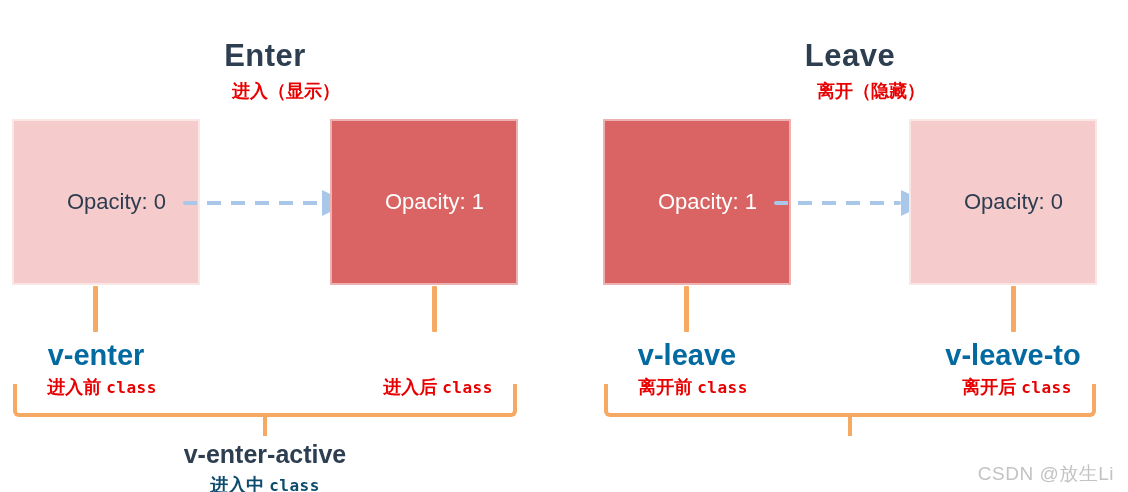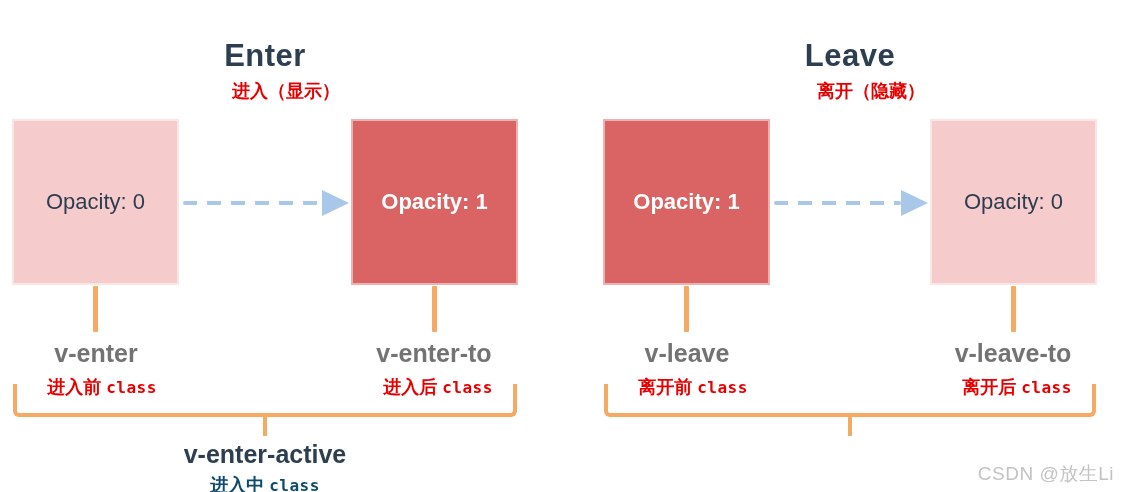--- a/index.html
+++ b/index.html
@@ -18,26 +18,26 @@
   }
   .subtitle {
     position:absolute; top:63px; left:50%;
     transform:translateX(calc(-50% + 21px));
     font-size:18px; font-weight:bold; color:#e80000; white-space:nowrap;
   }
 
   .box {
     position:absolute; top:103px; width:167px; height:166px;
     display:flex; align-items:center; justify-content:center;
-    font-size:22px; box-shadow: inset 0 0 0 2px rgba(255,255,255,.5);
+    font-size:22px; box-shadow: inset 0 0 0 2px rgba(255,255,255,.5); padding-left: 21px;
   }
   .from-box { left:12px; }
   .to-box   { right:12px; }
   .variant-light { background:#f5cccb; color:#2e3c50; font-weight:500; }
-  .variant-dark  { background:#d96463; color:#ffffff; font-weight:bold; }
+  .variant-dark  { background:#d96463; color:#ffffff; font-weight:normal; }
 
   .arrow { position:absolute; top:185px; left:183px; right:181px; height:4px; }
   .arrow-dash {
     position:absolute; left:0; right:27px; top:0; height:4px; border-radius:2px;
     background:repeating-linear-gradient(to right,#a9c7e8 0 14px,transparent 14px 24px);
   }
   .arrow-head {
     position:absolute; right:0; top:-11px; width:0; height:0;
     border-left:27px solid #a9c7e8;
     border-top:13px solid transparent; border-bottom:13px solid transparent;
@@ -45,21 +45,21 @@
 
   .connector {
     position:absolute; top:270px; width:5px; height:46px;
     background:#f5a963; border-radius:1px;
   }
   .connector-from { left:93px; }
   .connector-to   { right:93px; }
 
   .state-name {
     position:absolute; top:323px; transform:translateX(-50%);
-    font-size:25px; font-weight:bold; color:#737373; white-space:nowrap;
+    font-size:29px; font-weight:bold; color:#0369a1; white-space:nowrap;
   }
   .from-name { left:96px; }
   .to-name   { left:calc(100% - 96px); }
 
   .state-sub {
     position:absolute; top:359px; transform:translateX(-50%);
     font-size:18px; font-weight:bold; color:#e80000; white-space:nowrap;
   }
   .from-sub { left:102px;text-align:center; }
   .to-sub   { left:calc(100% - 92px); }
@@ -115,21 +115,20 @@
 
     <div class="connector connector-from"></div>
     <div class="connector connector-to"></div>
 
     <div class="state-name from-name">v-enter</div>
     <div class="state-sub from-sub">
       <span>进入前</span>
       <span class="code">class</span>
     </div>
 
-    <div class="state-name to-name">v-enter-to</div>
     <div class="state-sub to-sub">
       <span>进入后</span>
       <span class="code">class</span>
     </div>
 
     <div class="bracket"></div>
     <div class="bracket-stem"></div>
     <div class="active-name">v-enter-active</div>
     <div class="active-sub">
       <span>进入中</span>

